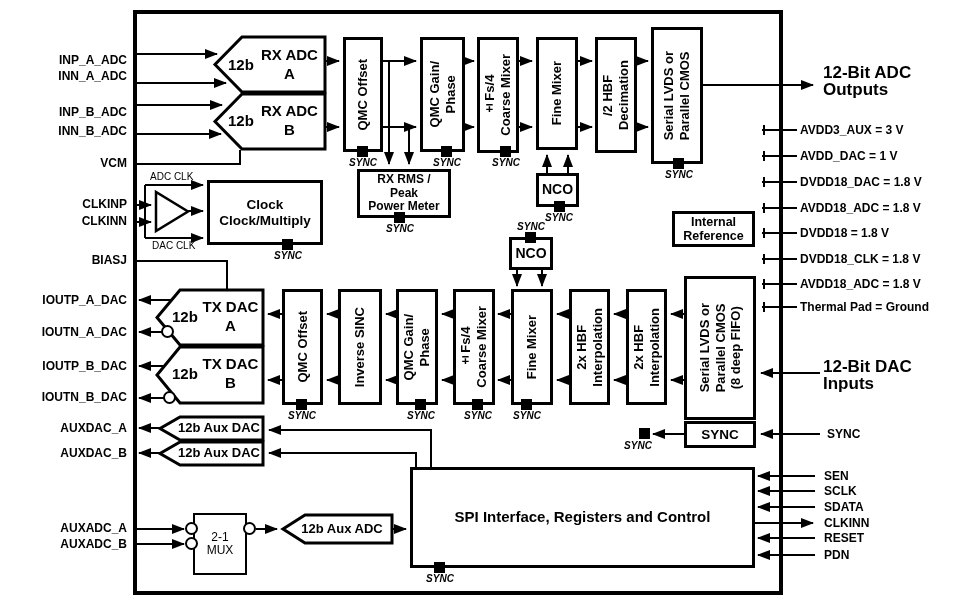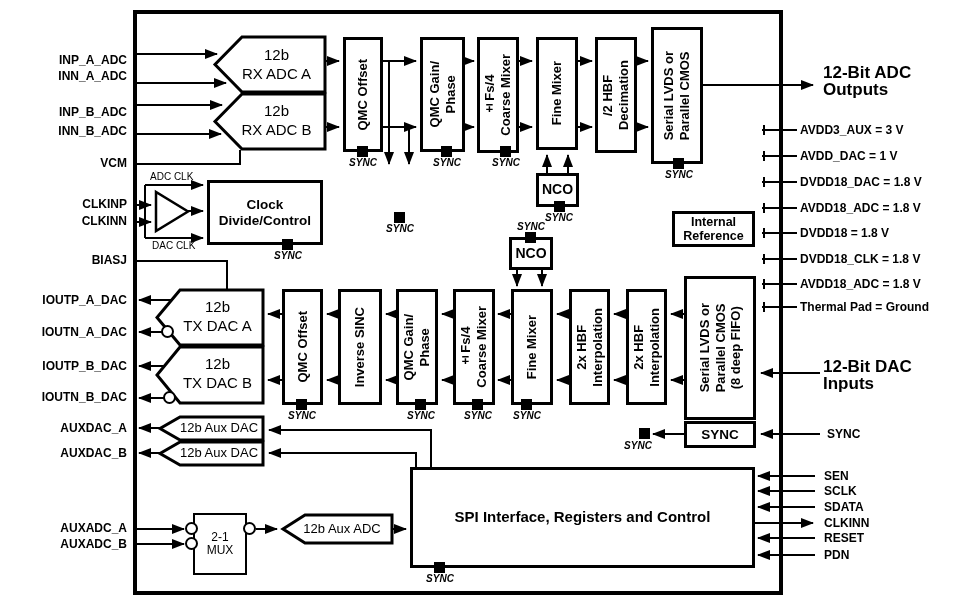--- a/index.html
+++ b/index.html
@@ -9,22 +9,22 @@
   .wires path{stroke:#000;stroke-width:2;fill:none}
   .arrows path{stroke:#000;stroke-width:2;fill:none;marker-end:url(#ah)}
   .shapes polygon{fill:#fff;stroke:#000;stroke-width:3}
   .shapes .tri{stroke-width:2.5}
   .blk{position:absolute;box-sizing:border-box;border:3px solid #000;background:#fff;
        display:flex;align-items:center;justify-content:center;text-align:center;
        font-weight:bold;font-size:13px;line-height:1.12}
   .thin{border-width:2px;font-weight:normal;font-size:12px}
   .vert{writing-mode:vertical-rl;transform:rotate(180deg);line-height:1.2;font-size:13px}
   .vert .vl{display:block}
-  .ptxt{position:absolute;display:flex;flex-direction:column;align-items:center;justify-content:center;
-        text-align:center;font-weight:normal;font-size:15px;line-height:1.25}
+  .ptxt{position:absolute;display:flex;align-items:center;justify-content:center;
+        text-align:center;font-weight:bold;font-size:15px;line-height:1.25}
   .ptxt.small{font-size:13px}
   .lbl{position:absolute;font-weight:bold;font-size:12px;white-space:nowrap;line-height:16px}
   .lbl.r{text-align:right}
   .port{position:absolute;font-weight:bold;font-size:17px;line-height:17px;white-space:nowrap}
   .clk{position:absolute;font-weight:normal;font-size:10px;white-space:nowrap}
   .sync{position:absolute;font-weight:bold;font-style:italic;font-size:10px;width:44px;text-align:center}
   .sq{position:absolute;width:11px;height:11px;background:#000}
   .circ{position:absolute;width:9px;height:9px;border:2px solid #000;border-radius:50%;background:#fff}
 </style>
 </head>
@@ -158,27 +158,34 @@
         <span class="vl">/2 HBF</span>
         <span class="vl">Decimation</span>
       </div>
   </div>
   <div class="blk" style="left:651px;top:27px;width:52px;height:137px">
     <div class="vert">
         <span class="vl">Serial LVDS or</span>
         <span class="vl">Parallel CMOS</span>
       </div>
   </div>
+  <div class="blk" style="left:357px;top:169px;width:94px;height:49px;font-size:12px">
+    <div>
+        <div>RX RMS /</div>
+        <div>Peak</div>
+        <div>Power Meter</div>
+      </div>
+  </div>
   <div class="blk" style="left:536px;top:173px;width:43px;height:34px;font-size:14px">
     <div>NCO</div>
   </div>
   <div class="blk" style="left:207px;top:180px;width:116px;height:65px;font-size:13.5px">
     <div>
         <div>Clock</div>
-        <div>Divide/Control</div>
+        <div>Clock/Multiply</div>
       </div>
   </div>
   <div class="blk" style="left:672px;top:211px;width:83px;height:36px;font-size:12.5px">
     <div>
         <div>Internal</div>
         <div>Reference</div>
       </div>
   </div>
   <div class="blk" style="left:509px;top:237px;width:44px;height:33px;font-size:14px">
     <div>NCO</div>

